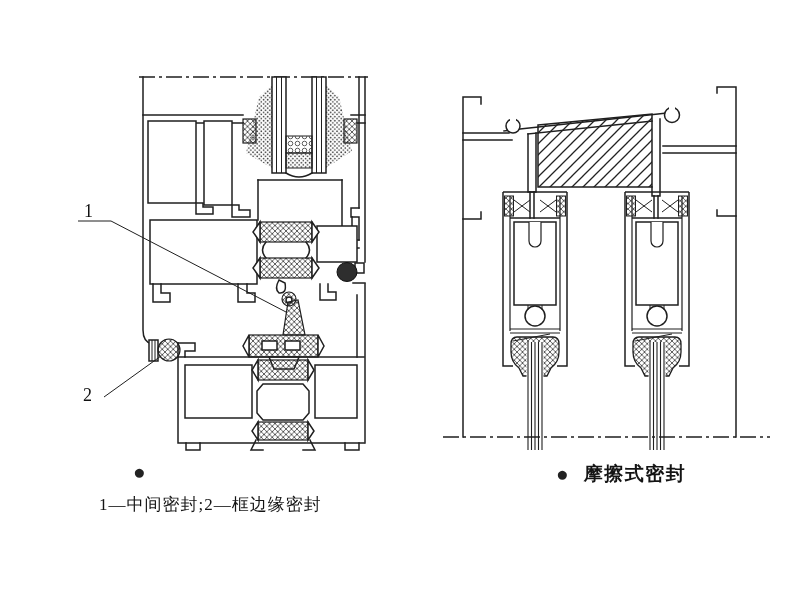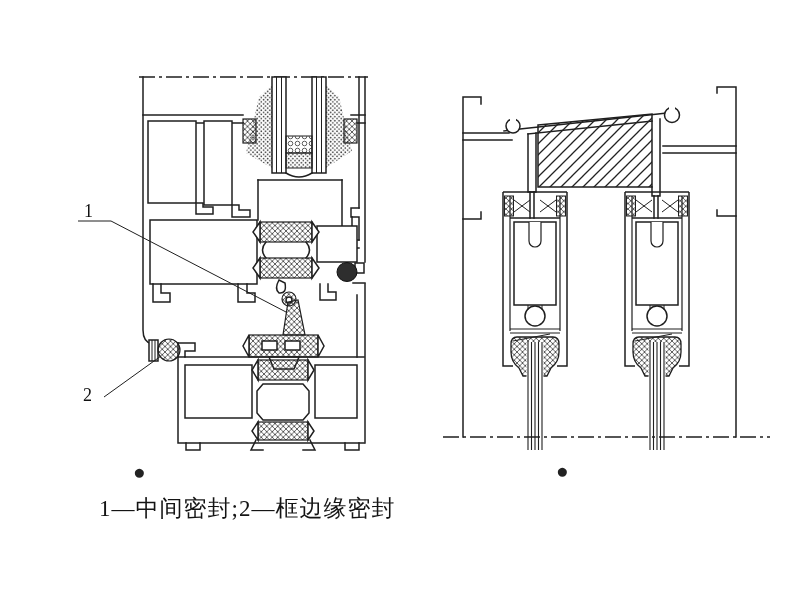--- a/index.html
+++ b/index.html
@@ -26,21 +26,21 @@
   
   .caption{
     position:absolute;display:flex;align-items:center;
     color:#141414;font-weight:bold;font-size:19px;letter-spacing:1.5px;white-space:nowrap;
   }
   .caption .bullet{font-size:21px;letter-spacing:0;margin-right:15px;line-height:1;color:#222;}
   .cap-left{left:133px;top:462px;}
   .cap-right{left:556px;top:461px;}
   .legend{
     position:absolute;left:99px;top:493px;
-    font-size:23px;color:#141414;letter-spacing:1px;white-space:nowrap;
+    font-size:17px;color:#141414;letter-spacing:1px;white-space:nowrap;
   }
 </style>
 </head>
 <body>
 
 <div class="page">
 
   <svg width="800" height="596" viewBox="0 0 800 596">
     <defs>
       <pattern id="xh" width="5.5" height="5.5" patternUnits="userSpaceOnUse">
@@ -206,15 +206,16 @@
   </svg>
 
   <div class="caption cap-left">
     <span class="bullet">●</span>
   </div>
 
   <div class="legend">1—中间密封;2—框边缘密封</div>
 
   <div class="caption cap-right">
     <span class="bullet">●</span>
+    <span>摩擦式密封</span>
   </div>
 
 </div>
 
 </body></html>

